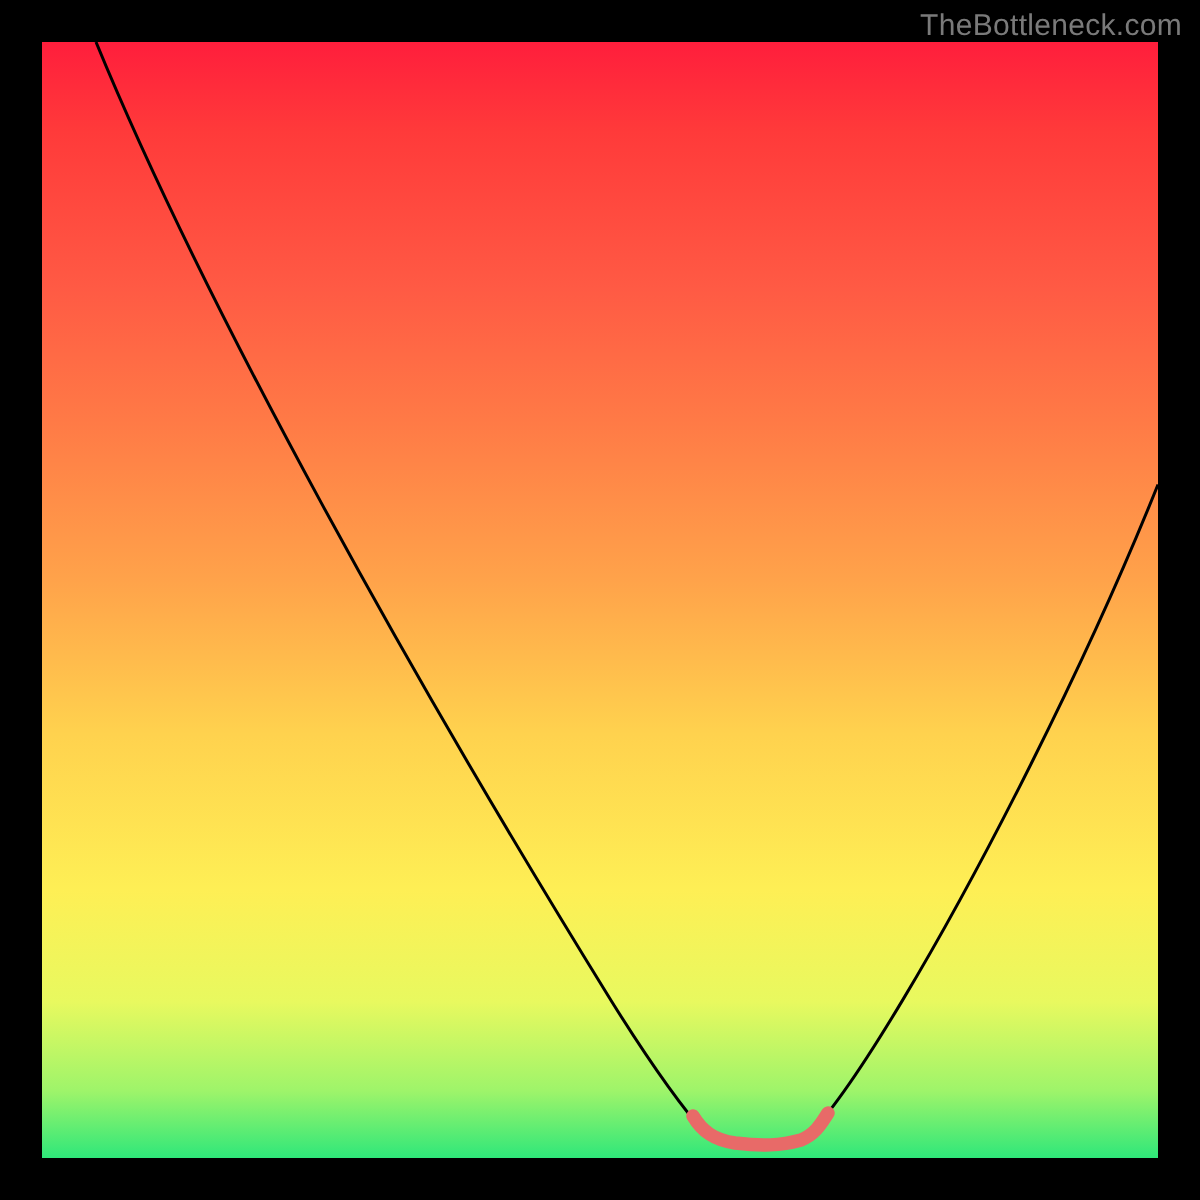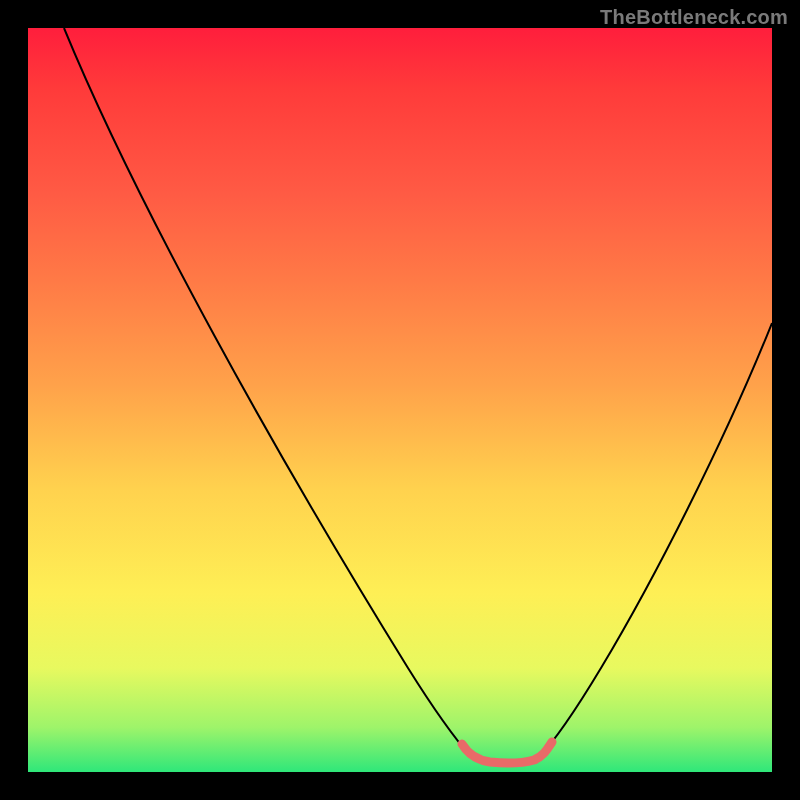--- a/index.html
+++ b/index.html
@@ -35,21 +35,21 @@
       #e8f95f 86%,
       #9ef46a 94%,
       #2fe77a 100%);
   }
   .attribution {
     position: absolute;
     top: 6px;
     right: 12px;
     color: #7a7a7a;
     font-size: 20px;
-    font-weight: 700;
+    font-weight: 400;
     letter-spacing: 0.2px;
   }
   svg.curves {
     position: absolute;
     left: 0;
     top: 0;
     width: 744px;
     height: 744px;
   }
   .curve {

